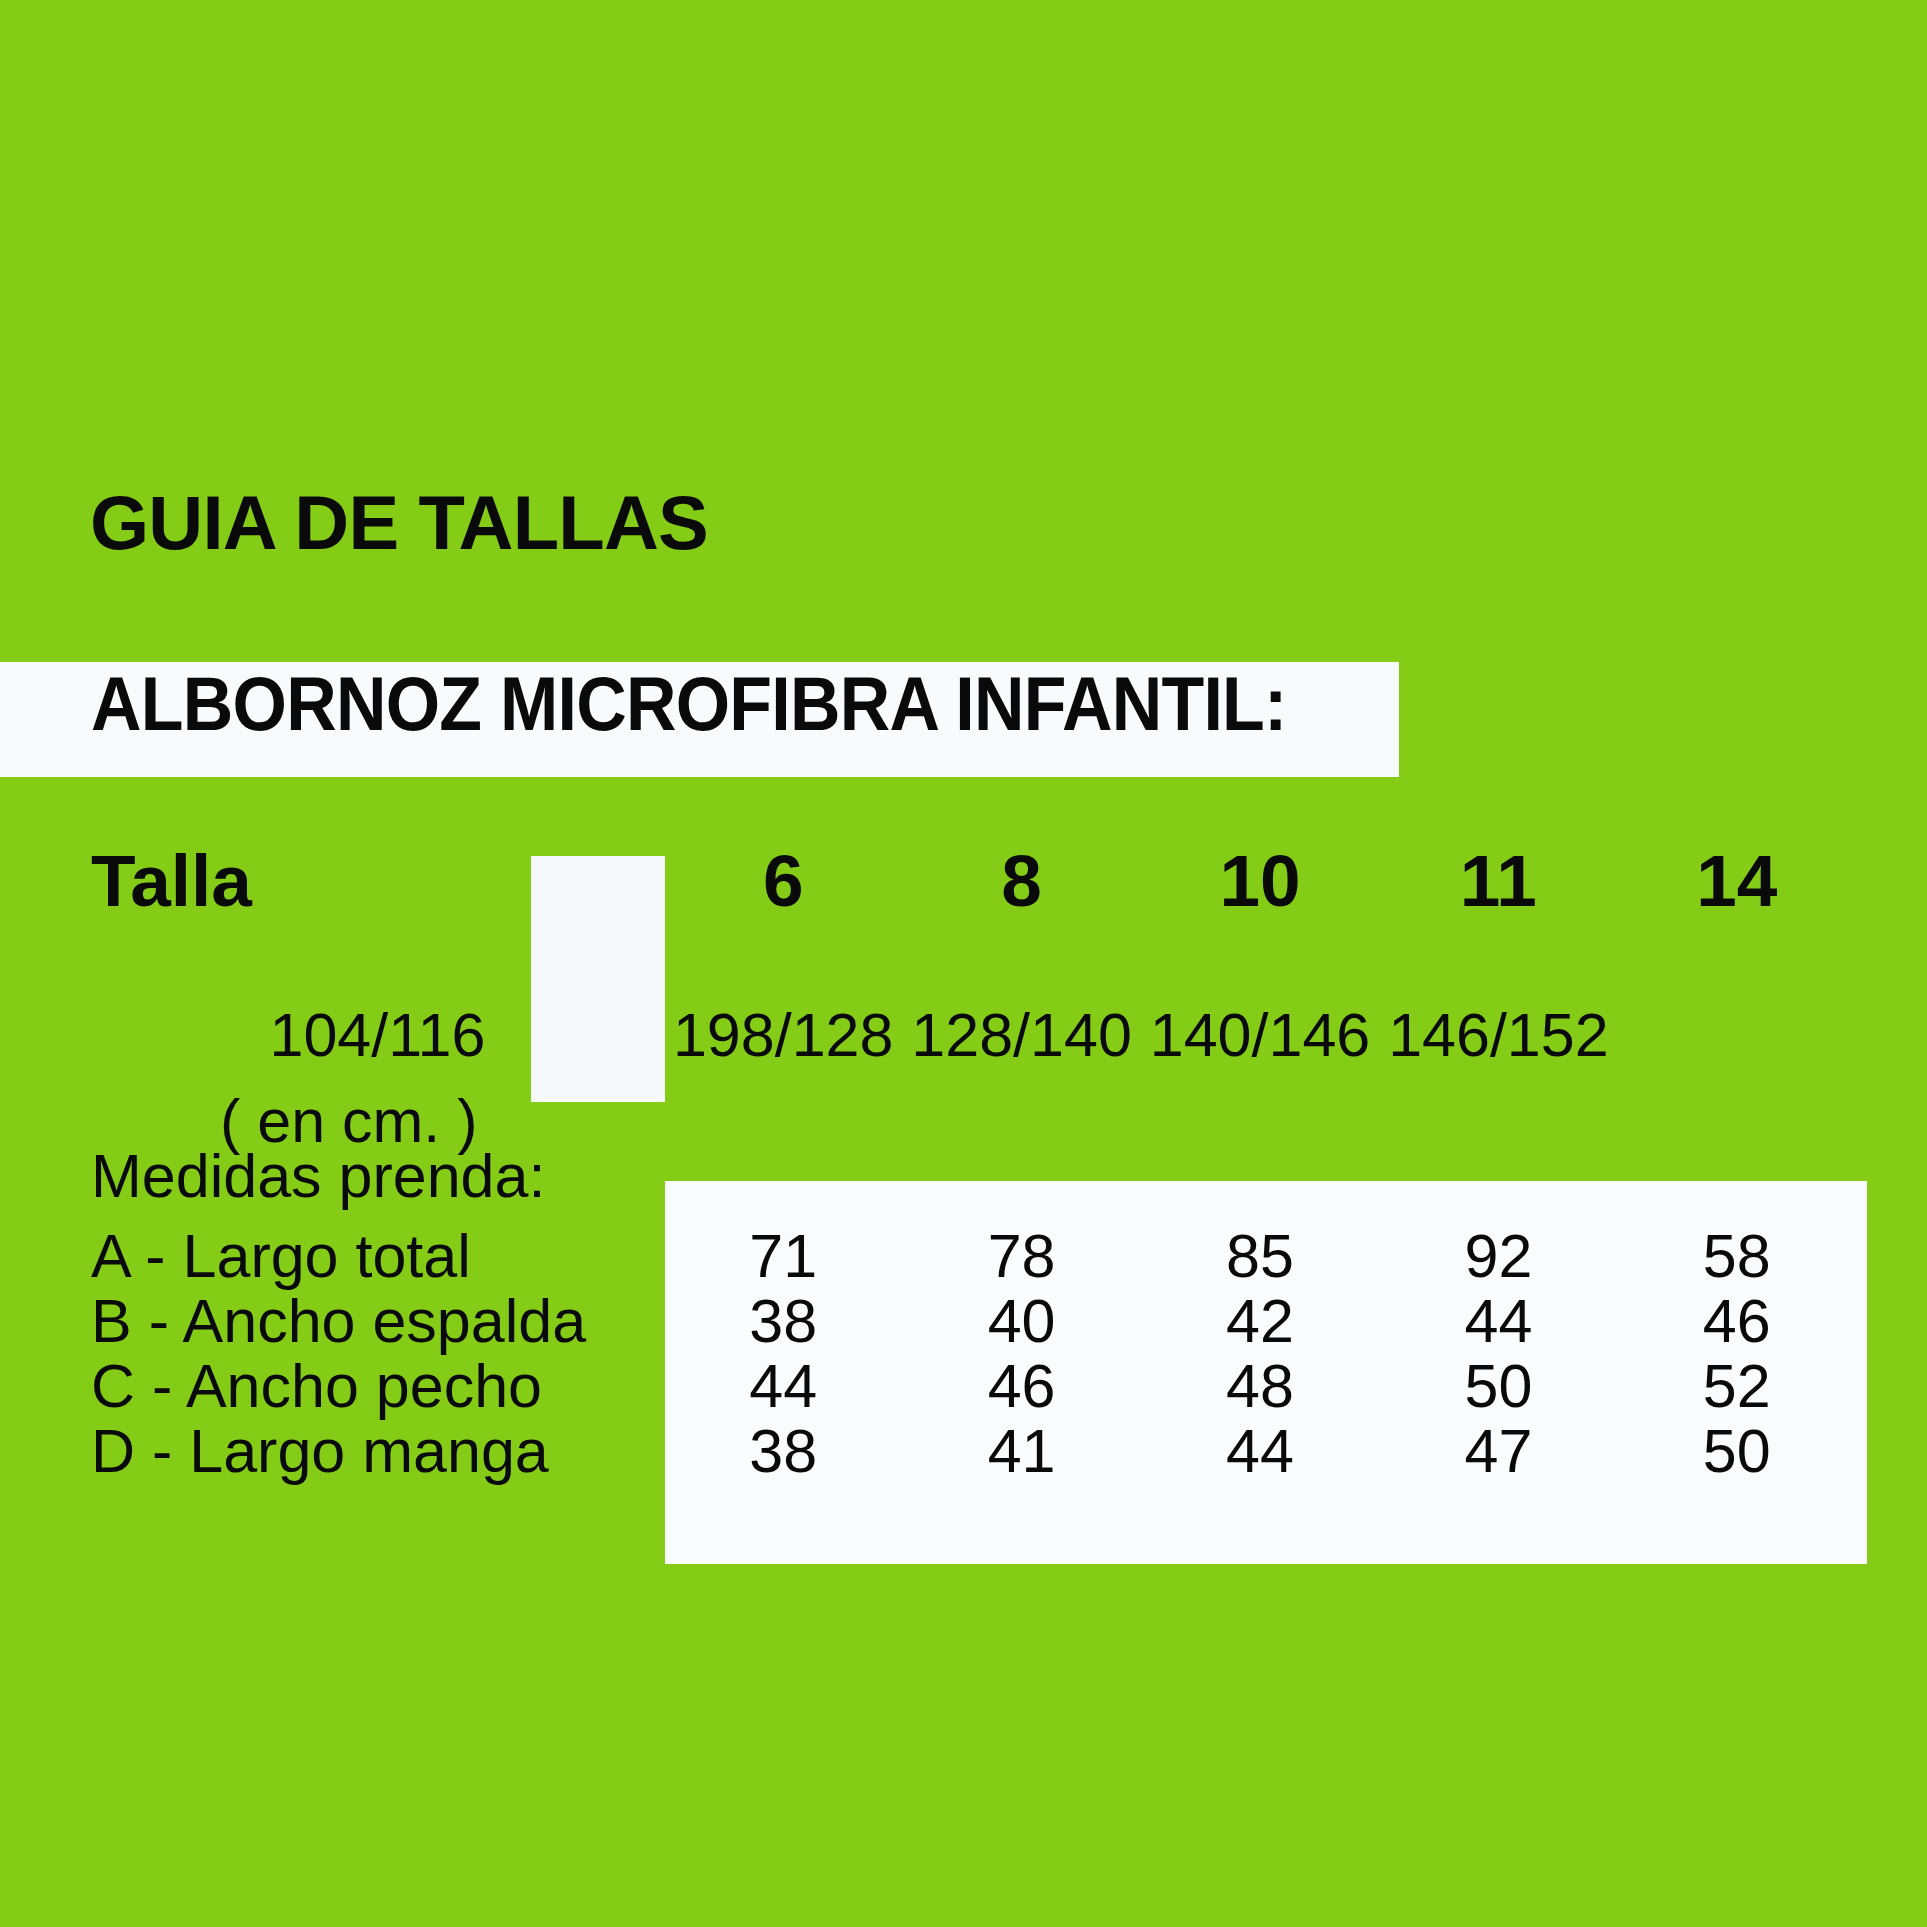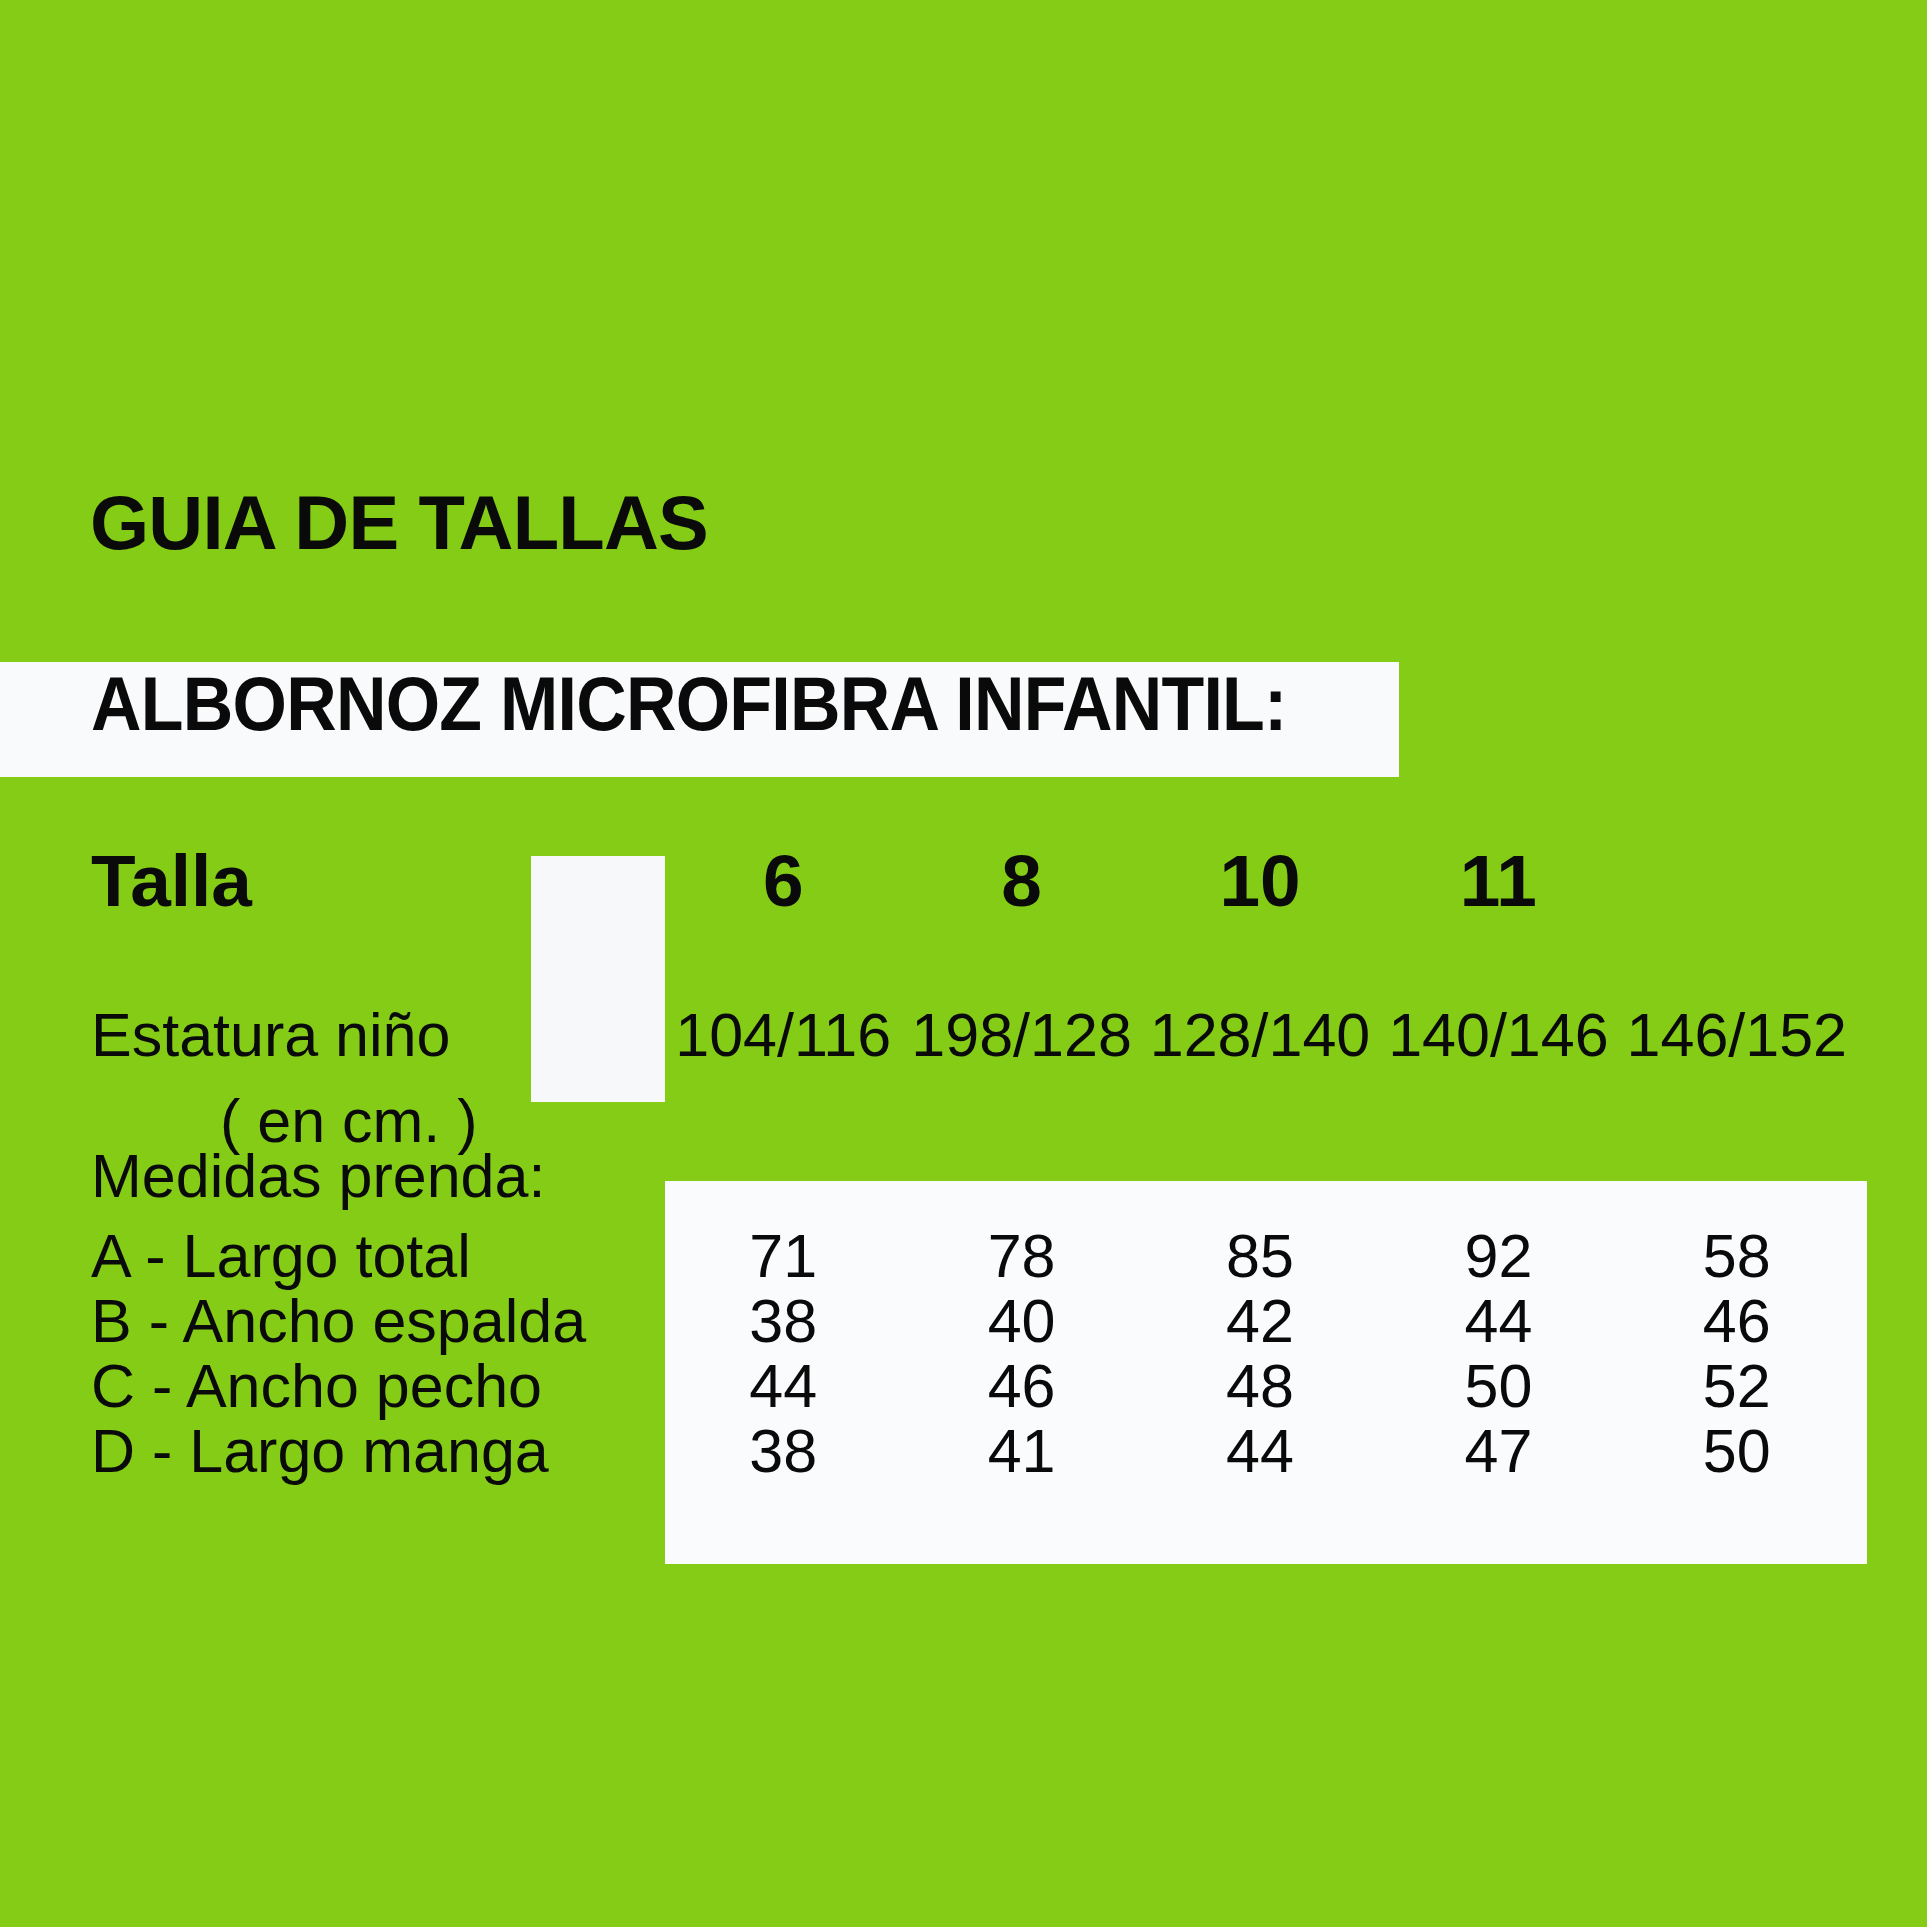--- a/index.html
+++ b/index.html
@@ -111,24 +111,24 @@
 
   <h1 class="title">GUIA DE TALLAS</h1>
   <h2 class="subtitle">ALBORNOZ MICROFIBRA INFANTIL:</h2>
 
   <div class="grid-row header-row">
     <div class="cell label">Talla</div>
     <div class="cell val">6</div>
     <div class="cell val">8</div>
     <div class="cell val">10</div>
     <div class="cell val">11</div>
+    <div class="cell val">14</div>
   </div>
 
   <div class="grid-row stature-row">
-    <div class="cell label">Estatura niño</div>
     <div class="cell val">104/116</div>
     <div class="cell val">198/128</div>
     <div class="cell val">128/140</div>
     <div class="cell val">140/146</div>
     <div class="cell val">146/152</div>
   </div>
 
   <div class="sub-label">( en cm. )</div>
 
   <div class="section-label">Medidas prenda:</div>

